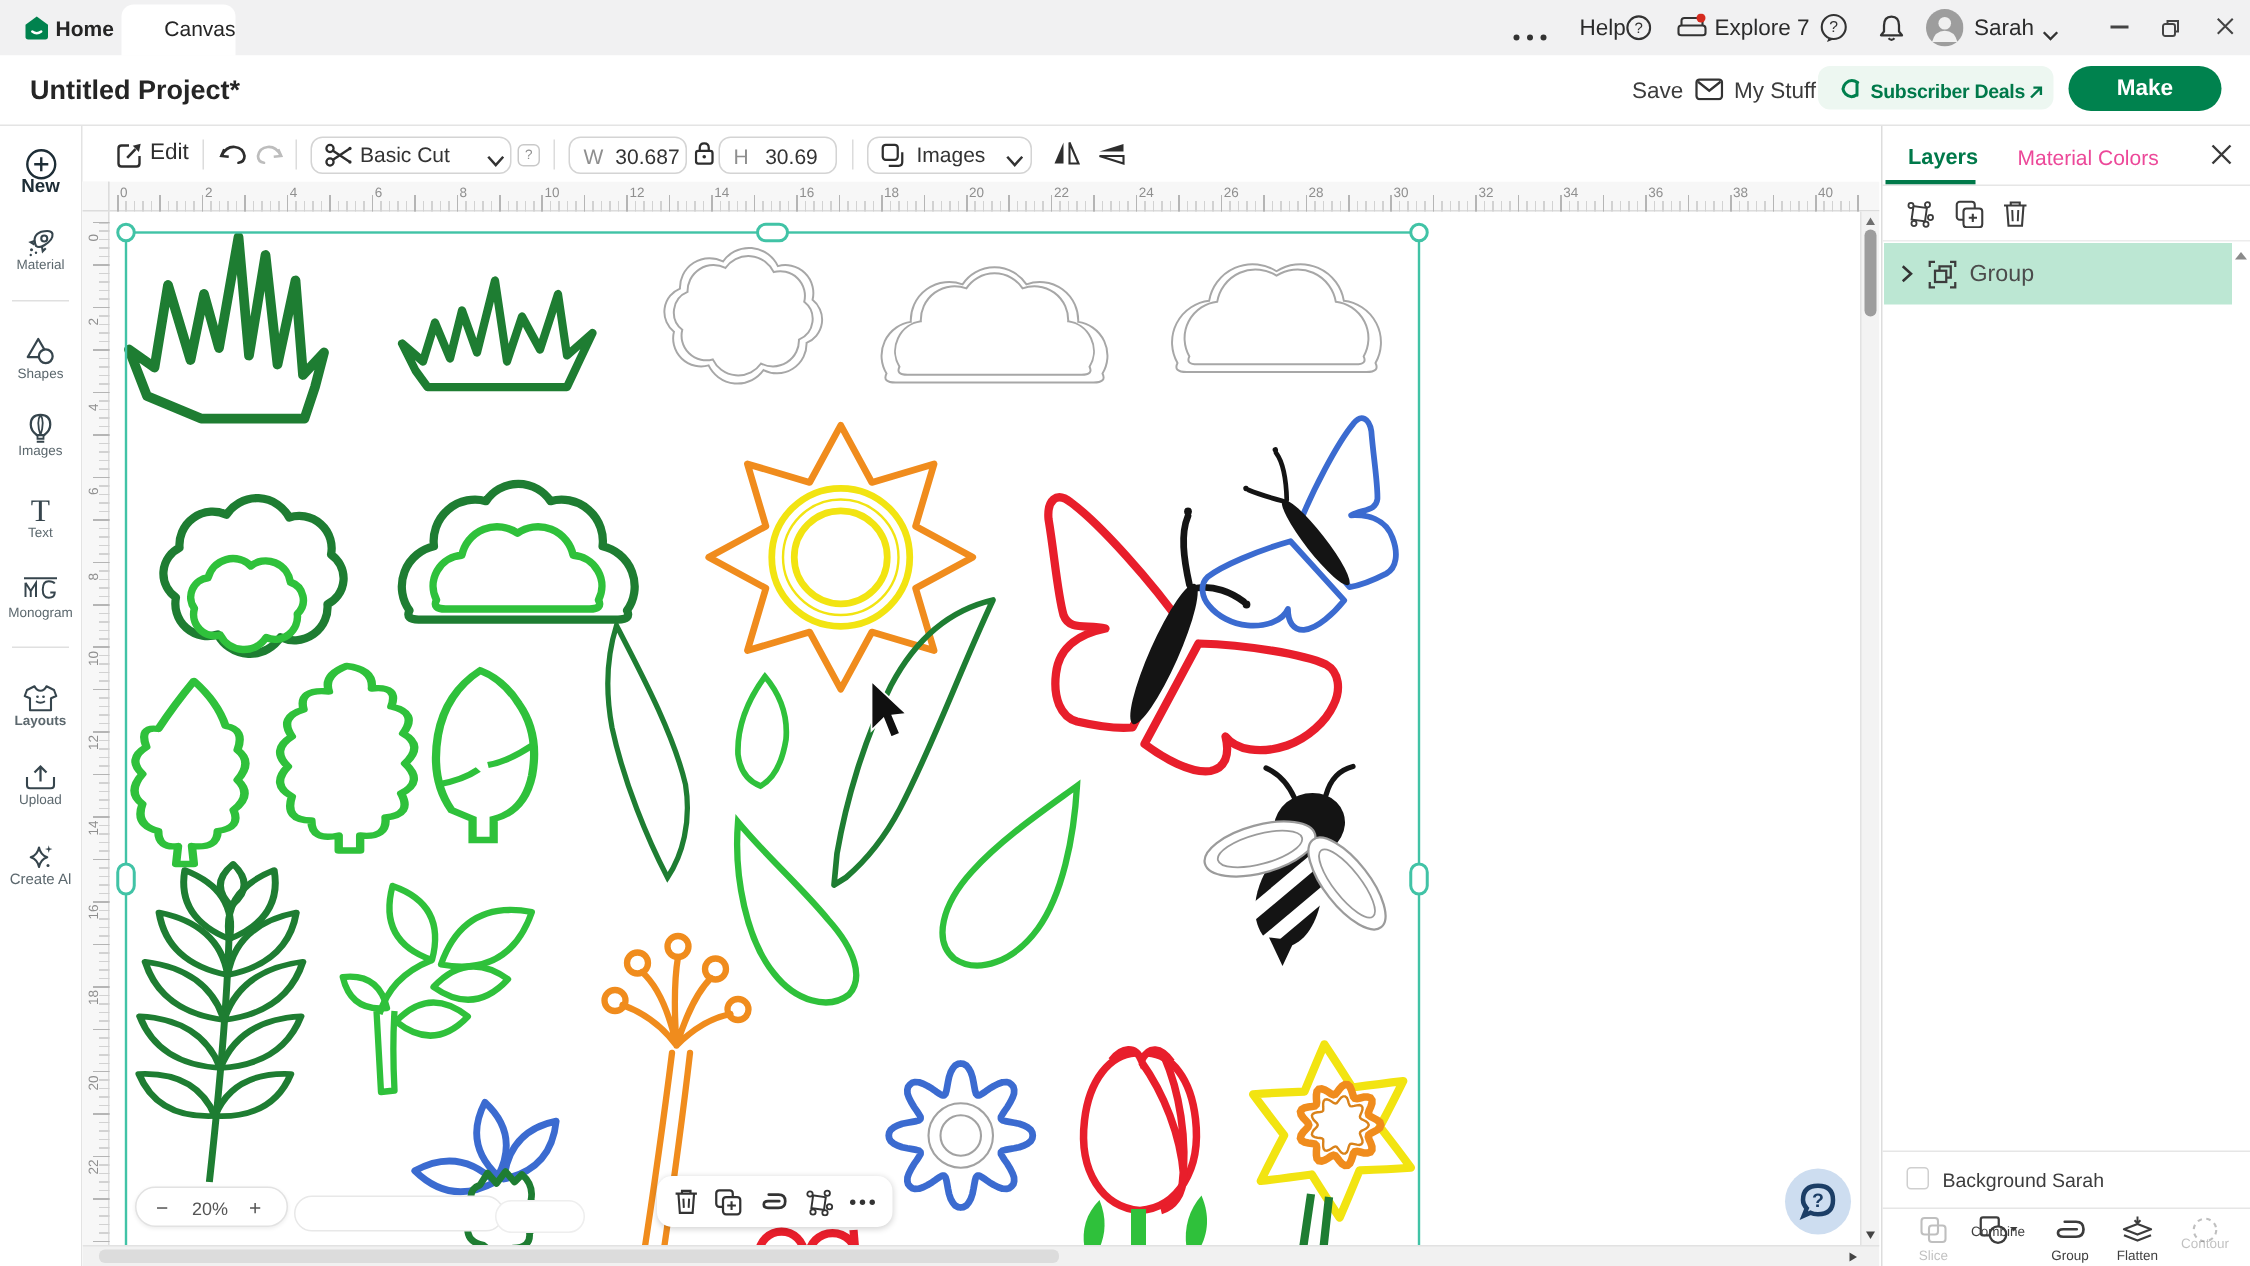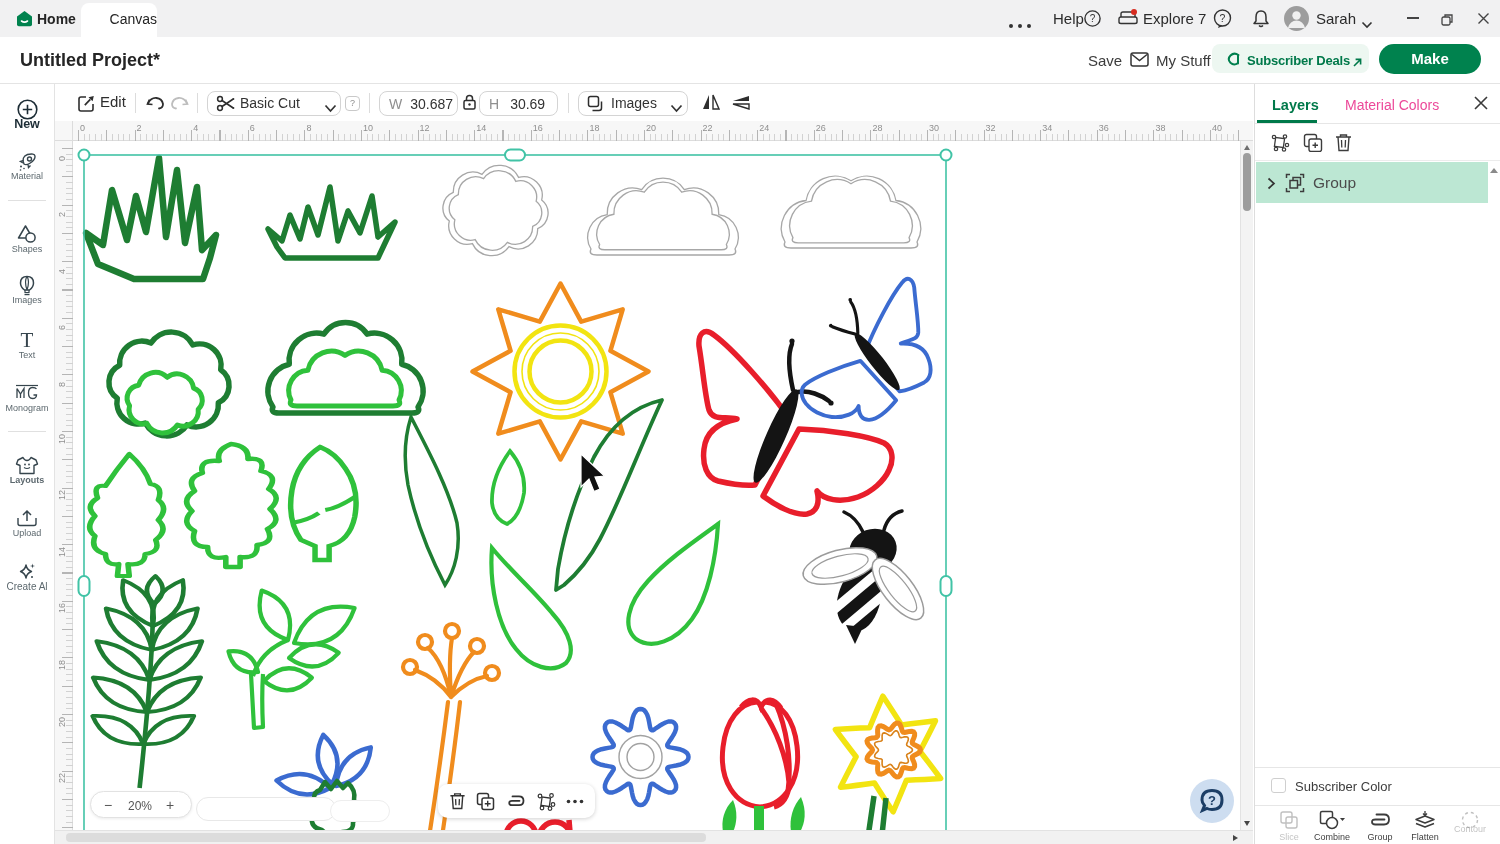--- a/index.html
+++ b/index.html
@@ -319,33 +319,33 @@
           <g fill="none" stroke="#3c3c3c" stroke-width="1.5">
             <path d="M1.5 5 L1.5 1.5 L5 1.5 M15 1.5 L18.5 1.5 L18.5 5 M18.5 15 L18.5 18.5 L15 18.5 M5 18.5 L1.5 18.5 L1.5 15"></path>
             <rect x="5" y="7.5" width="7.5" height="7.5"></rect>
             <path d="M8 7.5 L8 4.5 L15.5 4.5 L15.5 12 L12.5 12"></path>
           </g>
         </svg></div>
 <div class="abs" style="left:58px;top:90px;font-size:15.5px;color:#4c4c4c">Group</div>
 <div class="arr" style="left:235px;top:84px;border-left:4px solid transparent;border-right:4px solid transparent;border-bottom:5px solid #8a8a8a"></div>
 <div class="abs" style="left:0;top:683px;width:246px;height:1px;background:#e6e6e6"></div>
 <div class="abs" style="left:16px;top:694px;width:15px;height:15px;border:1.5px solid #cfcfcf;border-radius:3px"></div>
-<div class="abs" style="left:40px;top:695px;font-size:13px;color:#3d3d3d">Subscriber Color</div>
+<div class="abs" style="left:40px;top:695px;font-size:13px;color:#3d3d3d">Background Sarah</div>
 <div class="abs" style="left:0;top:721px;width:246px;height:1px;background:#e6e6e6"></div>
 <div class="abs gray" style="left:12px;top:726px;width:44px;text-align:center"><svg style="" width="20" height="20" viewBox="0 0 20 20">
           <rect x="2" y="2" width="11" height="11" rx="2" fill="none" stroke="#3c3c3c" stroke-width="1.4"></rect>
           <rect x="7" y="7" width="11" height="11" rx="2" fill="none" stroke="#3c3c3c" stroke-width="1.4"></rect>
         </svg></div>
 <div class="abs blabel gray" style="left:12px;top:748px;width:44px">Slice</div>
 <div class="abs" style="left:55px;top:726px;width:44px;text-align:center"><svg style="" width="27" height="20" viewBox="0 0 27 20">
           <rect x="1.5" y="1.5" width="12" height="12" rx="1.5" fill="none" stroke="#3c3c3c" stroke-width="1.5"></rect>
           <circle cx="13" cy="13" r="5.5" fill="#fff" stroke="#3c3c3c" stroke-width="1.5"></circle>
           <path d="M21 8 L26 8 L23.5 11 Z" fill="#3c3c3c"></path>
         </svg></div>
-<div class="abs blabel" style="left:55px;top:748px;width:44px">Combine</div>
+<div class="abs blabel" style="left:55px;top:732px;width:44px">Combine</div>
 <div class="abs" style="left:103px;top:726px;width:44px;text-align:center"><svg style="" width="24" height="18" viewBox="0 0 24 18">
           <path d="M16.5 9.5 L7.5 9.5 Q4 9.5 4 12 Q4 14.5 7.5 14.5 L16 14.5 Q21 14.5 21 9.5 Q21 4.5 16 4.5 L8.5 4.5" fill="none" stroke="#3c3c3c" stroke-width="1.8" stroke-linecap="round"></path>
         </svg></div>
 <div class="abs blabel" style="left:103px;top:748px;width:44px">Group</div>
 <div class="abs" style="left:148px;top:726px;width:44px;text-align:center"><svg style="" width="22" height="20" viewBox="0 0 22 20">
           <path d="M11 1 L11 5 M9 3.5 L11 5.5 L13 3.5" stroke="#3c3c3c" stroke-width="1.3" fill="none"></path>
           <path d="M2 9.5 L11 6 L20 9.5 L11 13 Z M2 13.5 L11 17 L20 13.5" fill="none" stroke="#3c3c3c" stroke-width="1.5" stroke-linejoin="round"></path>
         </svg></div>
 <div class="abs blabel" style="left:148px;top:748px;width:44px">Flatten</div>
 <div class="abs gray" style="left:193px;top:726px;width:44px;text-align:center"><svg style="" width="20" height="20" viewBox="0 0 20 20">

